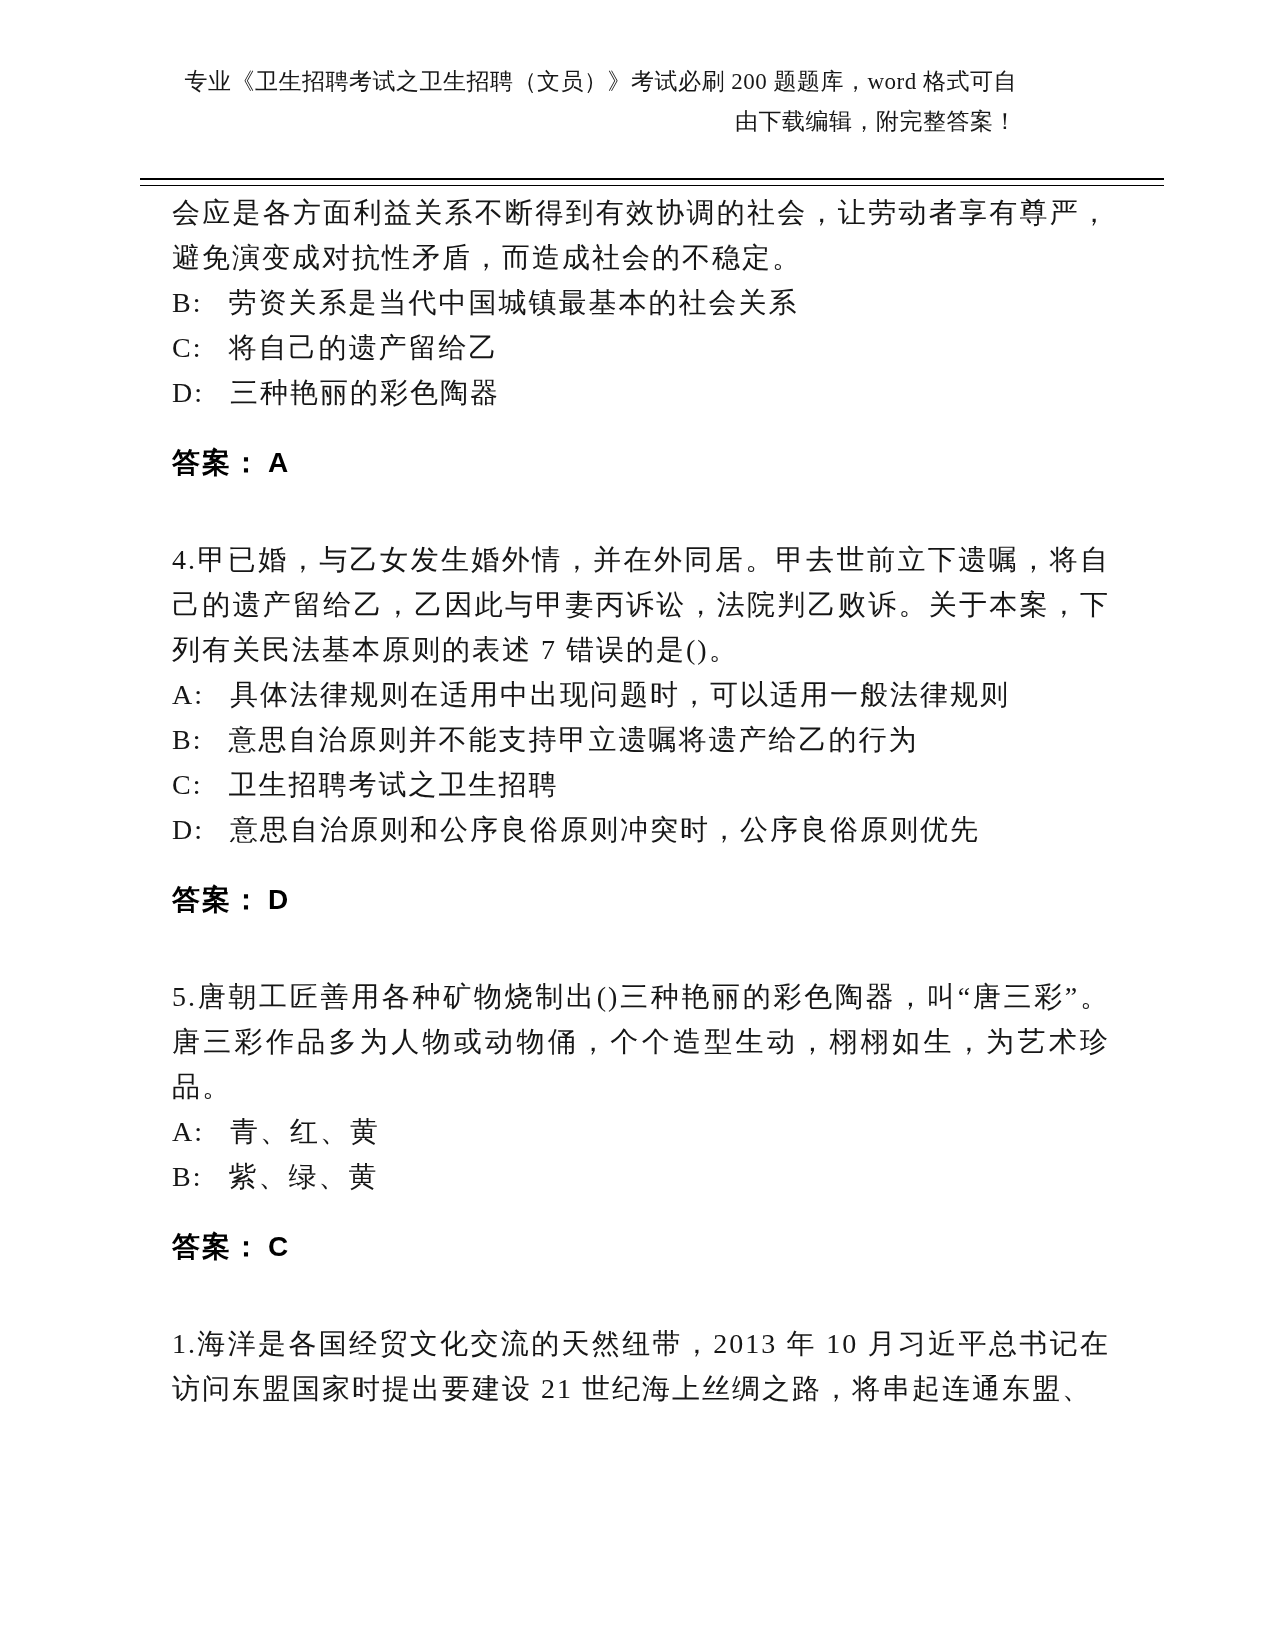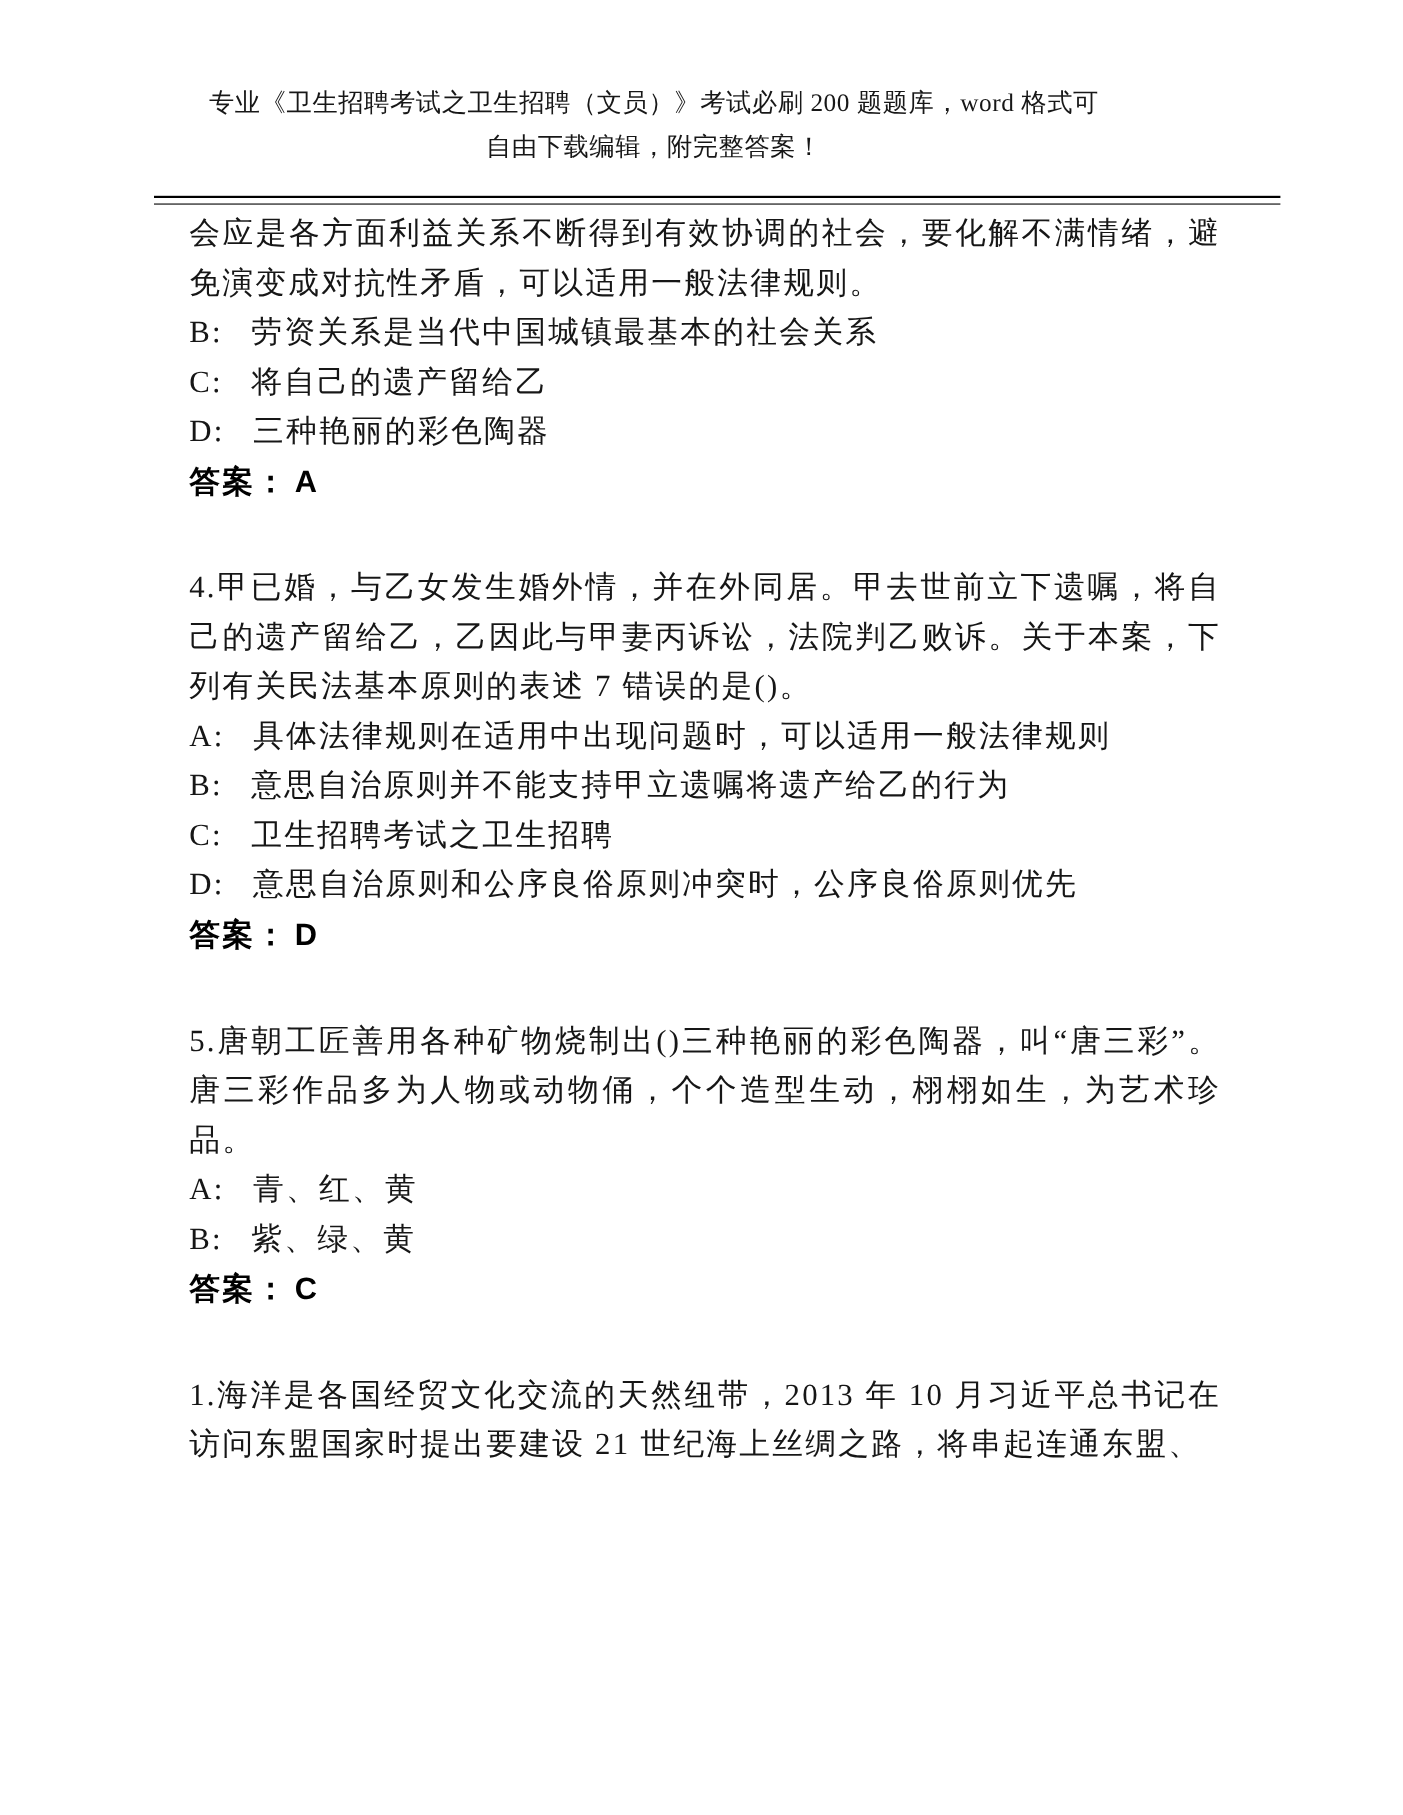--- a/index.html
+++ b/index.html
@@ -17,25 +17,25 @@
     overflow: hidden;
   }
   
   .doc-header {
     position: absolute;
     left: 172px;
     top: 62px;
     width: 845px;
   }
   .header-text {
-    margin: 12px;
+    margin: 0;
     font-size: 23px;
     line-height: 40px;
     letter-spacing: 0.5px;
-    text-align: center;
+    text-align: right;
     word-break: break-all;
     color: #171717;
   }
   .header-rule {
     position: absolute;
     left: 140px;
     top: 178px;
     width: 1024px;
     height: 5px;
     border-top: 2px solid #000000;
@@ -67,37 +67,38 @@
     margin-right: 26px;
   }
   .answer-row {
     font-family: "Liberation Sans", "DejaVu Sans", sans-serif;
     font-weight: 700;
     color: #000000;
   }
   .answer-row .answer-label {
     display: inline-block;
     margin-right: 6px;
+    margin-top: 25px;
   }
 </style>
 </head>
 <body>
 
 <div class="page">
 
   <div class="doc-header">
     <p class="header-text">专业《卫生招聘考试之卫生招聘（文员）》考试必刷 200 题题库，word 格式可自由下载编辑，附完整答案！</p>
   </div>
 
   <div class="header-rule"></div>
 
   <div class="doc-body">
 
     <section class="question-block">
-      <p class="stem">会应是各方面利益关系不断得到有效协调的社会，要化解不满情绪，避免演变成对抗性矛盾，可以适用一般法律规则。</p>
+      <p class="stem">会应是各方面利益关系不断得到有效协调的社会，让劳动者享有尊严，避免演变成对抗性矛盾，而造成社会的不稳定。</p>
       <p class="option-row"><span class="option-label">B:</span><span class="option-text">劳资关系是当代中国城镇最基本的社会关系</span></p>
       <p class="option-row"><span class="option-label">C:</span><span class="option-text">将自己的遗产留给乙</span></p>
       <p class="option-row"><span class="option-label">D:</span><span class="option-text">三种艳丽的彩色陶器</span></p>
       <p class="answer-row"><span class="answer-label">答案：</span><span class="answer-value">A</span></p>
     </section>
 
     <section class="question-block">
       <p class="stem">4.甲已婚，与乙女发生婚外情，并在外同居。甲去世前立下遗嘱，将自己的遗产留给乙，乙因此与甲妻丙诉讼，法院判乙败诉。关于本案，下列有关民法基本原则的表述 7 错误的是()。</p>
       <p class="option-row"><span class="option-label">A:</span><span class="option-text">具体法律规则在适用中出现问题时，可以适用一般法律规则</span></p>
       <p class="option-row"><span class="option-label">B:</span><span class="option-text">意思自治原则并不能支持甲立遗嘱将遗产给乙的行为</span></p>

